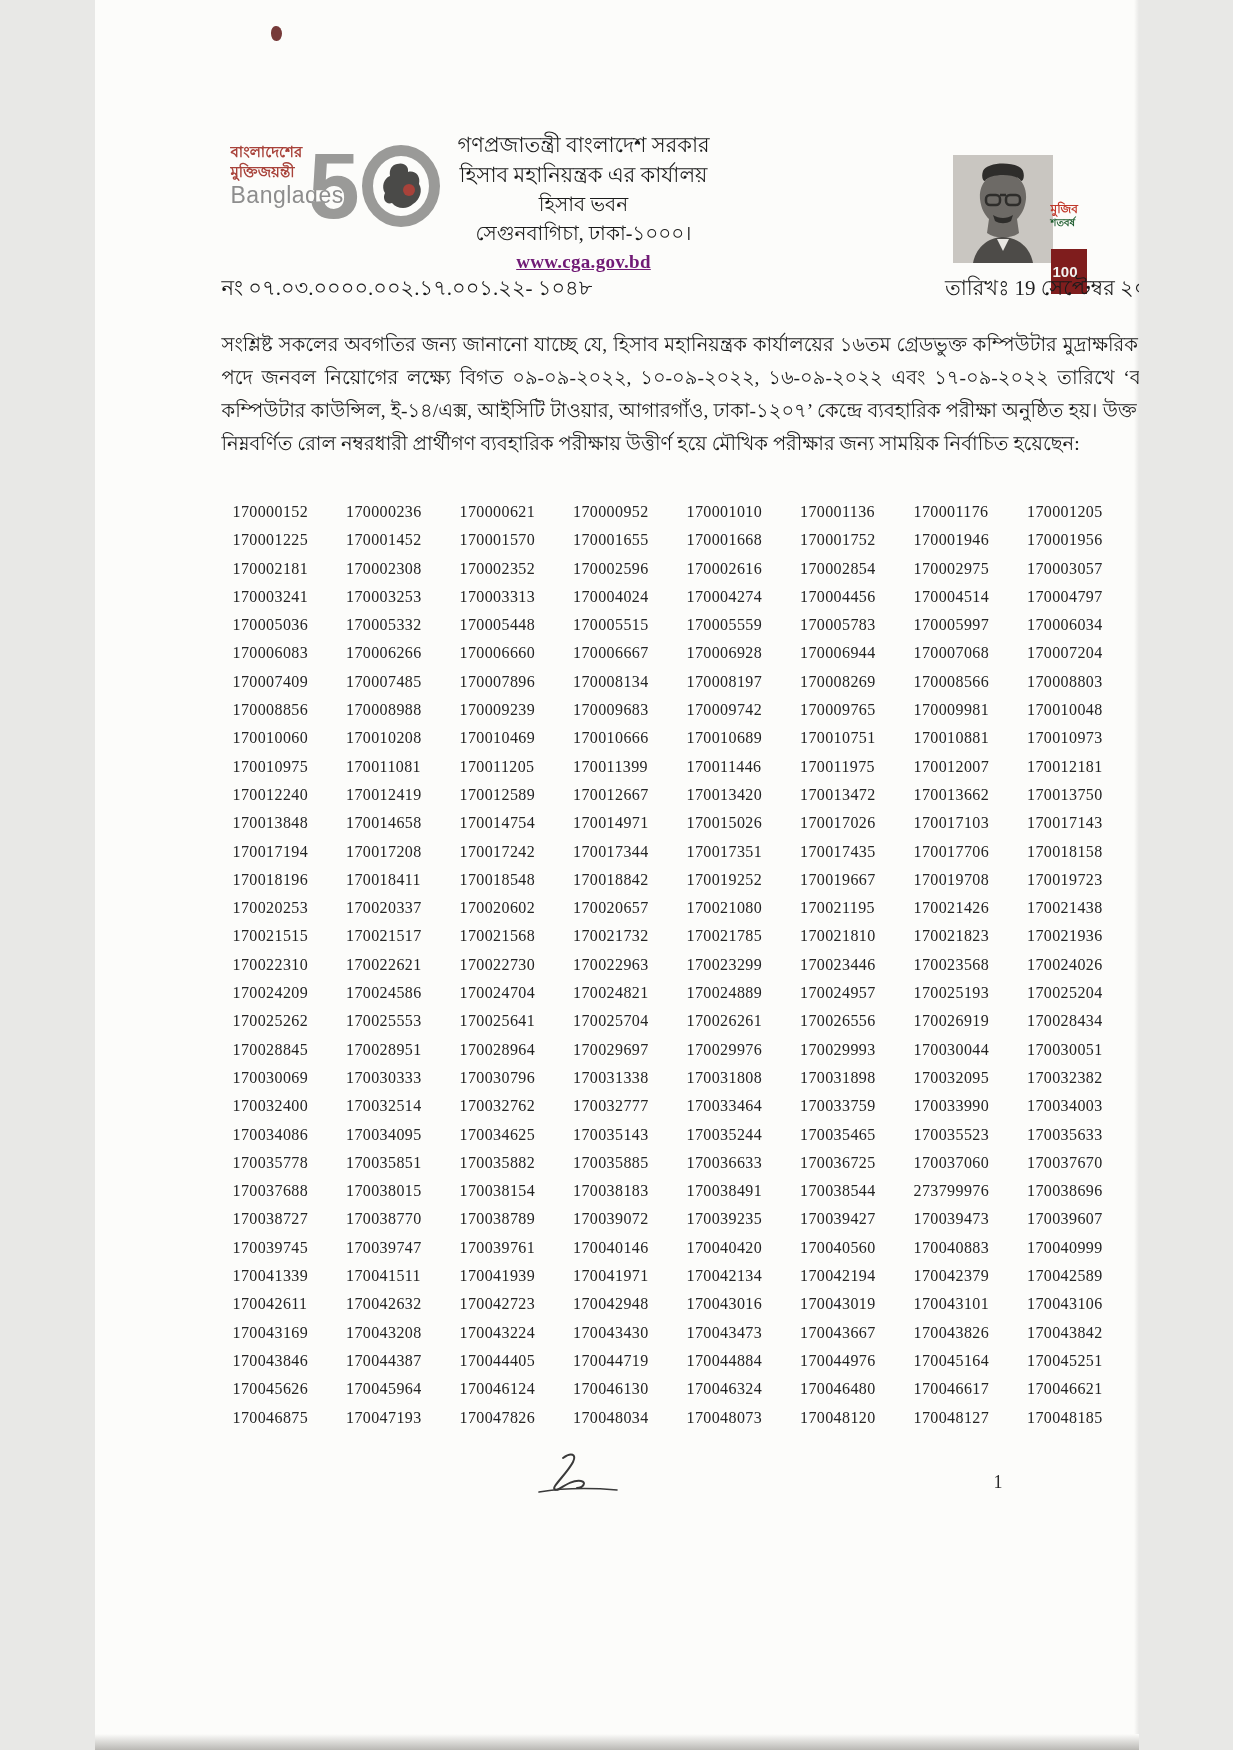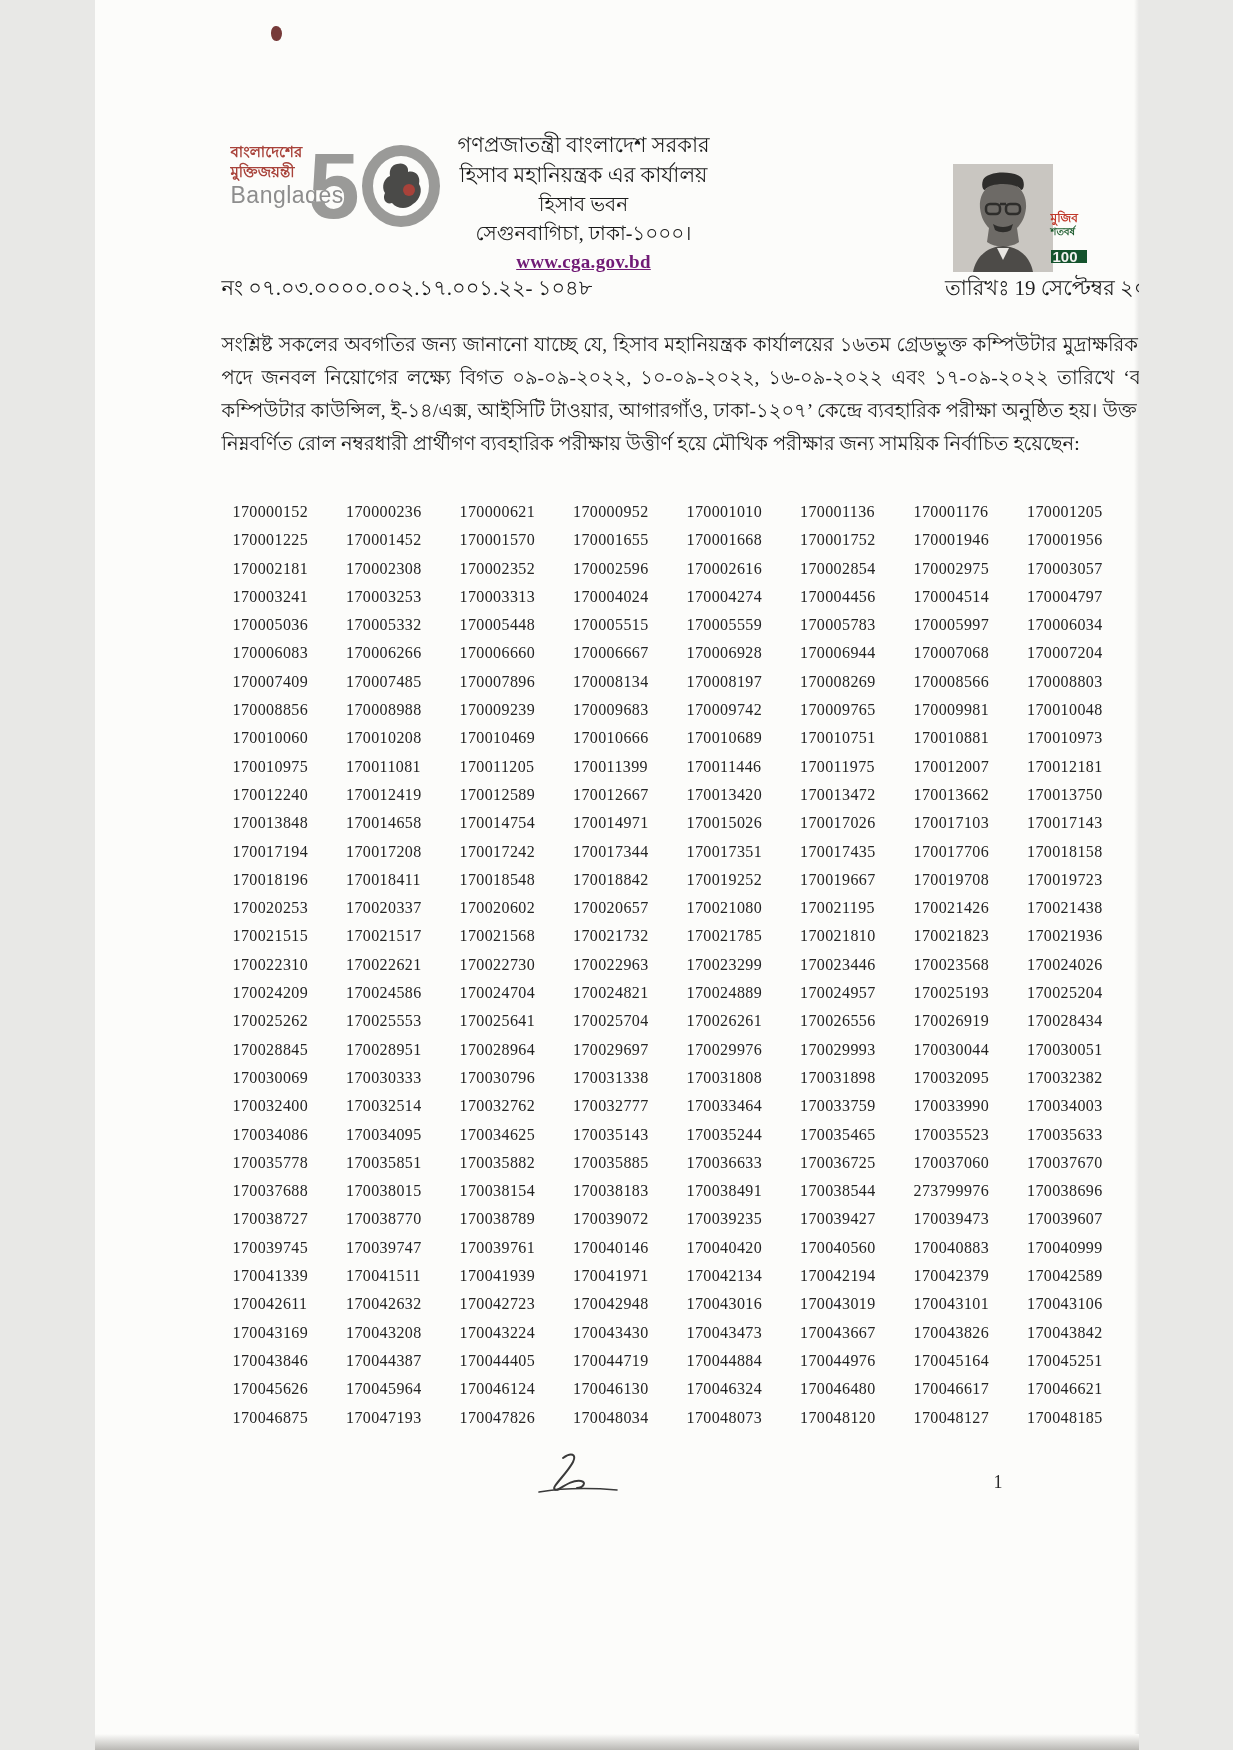--- a/index.html
+++ b/index.html
@@ -20,27 +20,27 @@
 
   
   .logo-left { position:absolute; left:136px; top:136px; width:190px; height:110px; }
   .logo50-text { position:absolute; left:0; top:6px; line-height:20px; font-family:"Liberation Sans",sans-serif; }
   .logo50-text .bn { display:block; color:#a8423a; font-size:15px; font-weight:bold; }
   .logo50-text .en { display:block; color:#8d8d8d; font-size:23px; letter-spacing:.5px; margin-top:3px; }
   .logo50-num { position:absolute; left:78px; top:0; font-family:"Liberation Sans",sans-serif; font-weight:bold; font-size:92px; line-height:100px; color:#9a9a98; display:flex; align-items:center; }
   .logo50-zero { display:inline-block; width:78px; height:82px; border:11px solid #9a9a98; border-radius:50%; position:relative; margin-left:2px; }
   .logo50-zero svg { position:absolute; left:6px; top:4px; }
 
-  .logo-right { position:absolute; left:858px; top:164px; width:132px; height:108px; }
+  .logo-right { position:absolute; left:858px; top:155px; width:132px; height:108px; }
   .mujib-photo { position:absolute; left:0; top:0; width:100px; height:108px; background:linear-gradient(135deg,#d8d6d2 0%,#bdbab5 45%,#8e8b86 100%); overflow:hidden; }
   .mujib-photo svg { position:absolute; left:0; top:0; }
   .mujib-text { position:absolute; left:98px; top:48px; width:36px; font-family:"Liberation Sans",sans-serif; line-height:13px; text-align:left; }
   .mujib-text .t1 { color:#c0392b; font-size:12px; font-weight:bold; display:block; }
   .mujib-text .t2 { color:#1e5c2e; font-size:10px; font-weight:bold; display:block; }
-  .mujib-text .t3 { color:#f2f2f0; font-size:15px; font-weight:bold; display:block; background:#14532d; padding:0 2px; margin-top:12px; }
+  .mujib-text .t3 { color:#f2f2f0; font-size:15px; font-weight:bold; display:block; background:#7f1d1d; padding:16px 2px; margin-top:20px; }
 
   .header-center { position:absolute; left:0; top:130px; width:100%; text-align:center; transform:translateX(-33px); }
   .header-center .h1 { font-size:21px; line-height:30px; }
   .header-center .h2 { font-size:21px; line-height:30px; }
   .header-center .h3 { font-size:20px; line-height:29px; }
   .header-center .h4 { font-size:20px; line-height:29px; }
   .header-center .web { display:inline-block; margin-top:3px; font-size:19px; font-weight:bold; color:#701a75; text-decoration:underline; letter-spacing:.3px; }
 
   
   .ref-row { position:absolute; left:127px; top:272px; width:980px; display:flex; justify-content:space-between; font-size:21px; }

